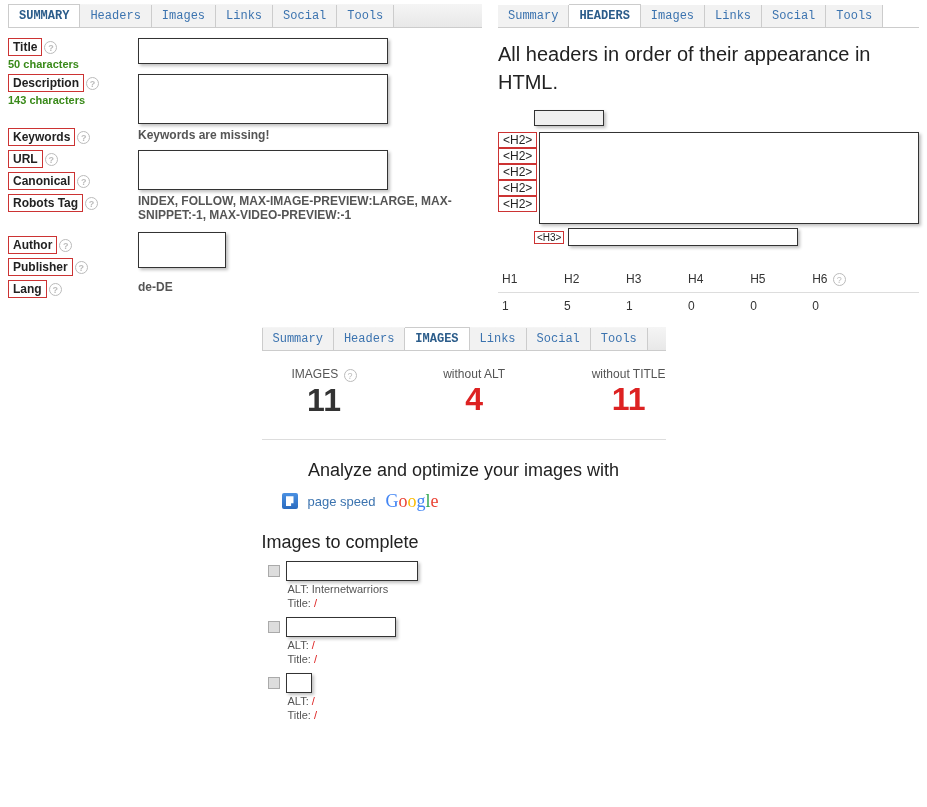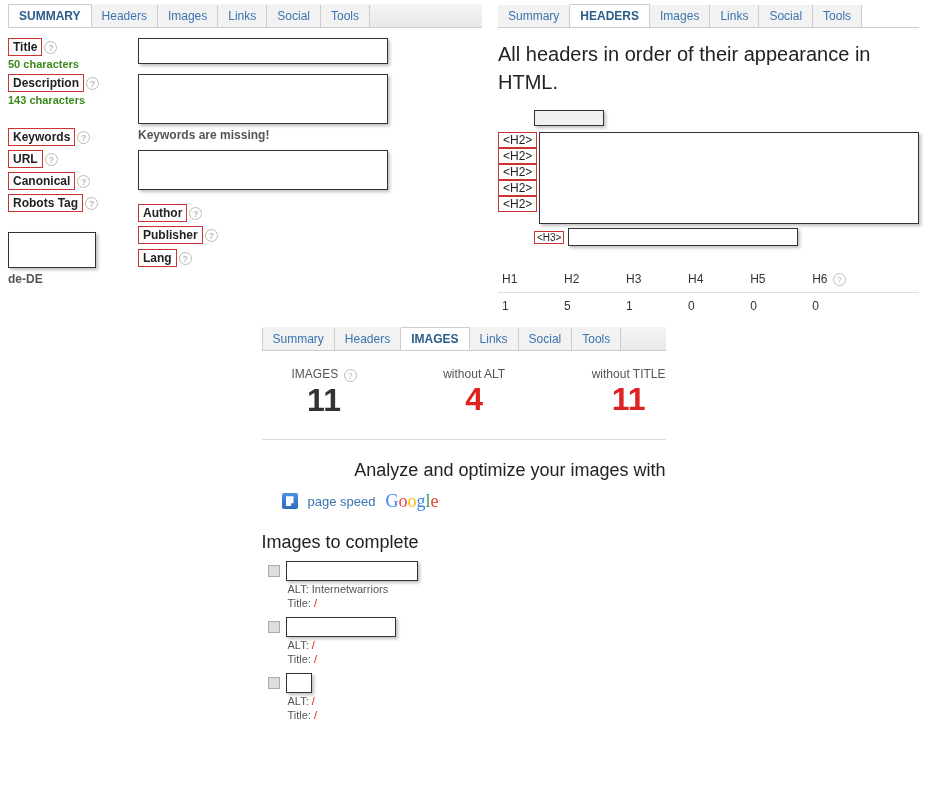--- a/index.html
+++ b/index.html
@@ -2,21 +2,21 @@
 <html><head>
 <meta charset="utf-8">
 <style>
 * { box-sizing: border-box; margin: 0; padding: 0; }
 body { font-family: Arial, sans-serif; font-size: 13px; color: #333; background: #fff; }
 .container { display: flex; flex-wrap: wrap; width: 927px; }
 .panel-left { width: 490px; padding: 4px 8px; }
 .panel-right { width: 437px; padding: 4px 8px; }
 .panel-center { width: 660px; margin: 0 auto; padding: 4px 8px; }
 
-.tab-bar { display: flex; border-bottom: 1px solid #ccc; align-items: center; height: 24px; }
+.tab-bar { display: flex; border-bottom: 1px solid #ccc; align-items: center; height: 24px; font-family: Liberation Mono, monospace; }
 .tab-bar.full { background: linear-gradient(#f5f5f5,#e8e8e8); }
 .tab { padding: 4px 10px; color: #3b73af; border-right: 1px solid #ccc; cursor: pointer; font-size: 12px; background:#f2f2f2; }
 .tab:first-child{border-left:1px solid #ccc;}
 .tab.active { font-weight: bold; color: #2b5c8a; background: #fff; border-top:1px solid #ccc; }
 .tab-bar.full .tab.active { text-transform: uppercase; }
 
 .summary-grid { display:grid; grid-template-columns: 110px 1fr; column-gap: 20px; row-gap: 4px; margin-top:10px;font-weight:bold;}
 .label-row { display:flex; flex-direction:column; gap:2px;}
 .redlabel { display:inline-block; border:1px solid #c33; padding:1px 4px; font-size:12px; color:#222; width:fit-content;}
 .greenmeta { color:#3a8a1a; font-size:11px; }
@@ -43,21 +43,21 @@
 .h-table{width:100%;margin-top:20px;border-collapse:collapse;}
 .h-table th{text-align:left;font-weight:normal;color:#333;font-size:12px;padding:6px 4px;border-bottom:1px solid #ddd;}
 .h-table td{font-size:12px;color:#333;padding:6px 4px;}
 
 .img-stats{display:flex;gap:60px;margin-top:16px;justify-content:space-between;padding-left:30px;}
 .img-stat{text-align:center;}
 .img-stat .lbl{font-size:12px;color:#555;}
 .img-stat .val{font-size:32px;font-weight:bold;}
 .img-stat .val.red{color:#d22;}
 .hr{border:none;border-top:1px solid #ddd;margin:20px 0;}
-.analyze-title{font-size:18px;color:#222;text-align:right;}
+.analyze-title{font-size:18px;color:#222;text-align:center;}
 .analyze-icons{display:flex;gap:10px;margin-top:10px;padding-left:20px;align-items:center;text-align:center;}
 .ps-icon{width:16px;height:16px;background:linear-gradient(#4a90e2,#2a6bbf);border-radius:2px;display:inline-block;position:relative;}
 .ps-icon:after{content:"";position:absolute;width:8px;height:10px;background:#fff;left:4px;top:3px;clip-path:polygon(0 0,100% 0,100% 70%,70% 70%,70% 100%,0 100%);}
 .ps-text{color:#3b73af;font-size:13px;}
 .google{font-size:18px;font-family:Georgia,serif;}
 .g1{color:#4285F4;}.g2{color:#EA4335;}.g3{color:#FBBC05;}.g4{color:#4285F4;}.g5{color:#34A853;}.g6{color:#EA4335;}
 
 .img-complete-title{font-size:18px;color:#222;margin-top:20px;}
 .img-item{margin-top:8px;padding-left:6px;}
 .img-item-top{display:flex;align-items:center;gap:6px;}
@@ -96,20 +96,21 @@
 
       <div><span class="redlabel">Keywords</span><span class="help-icon">?</span></div>
       <div class="plain-text">Keywords are missing!</div>
 
       <div><span class="redlabel">URL</span><span class="help-icon">?</span></div>
       <div class="textbox mid" style="grid-row:span 2"></div>
 
       <div><span class="redlabel">Canonical</span><span class="help-icon">?</span></div>
 
       <div><span class="redlabel">Robots Tag</span><span class="help-icon">?</span></div>
+      <div class="plain-text">INDEX, FOLLOW, MAX-IMAGE-PREVIEW:LARGE, MAX-SNIPPET:-1, MAX-VIDEO-PREVIEW:-1</div>
 
       <div style="padding-top:10px"><span class="redlabel">Author</span><span class="help-icon">?</span></div>
       <div class="textbox sm" style="grid-row:span 2;margin-top:6px;"></div>
 
       <div><span class="redlabel">Publisher</span><span class="help-icon">?</span></div>
 
       <div><span class="redlabel">Lang</span><span class="help-icon">?</span></div>
       <div class="plain-text">de-DE</div>
     </div>
   </div>

